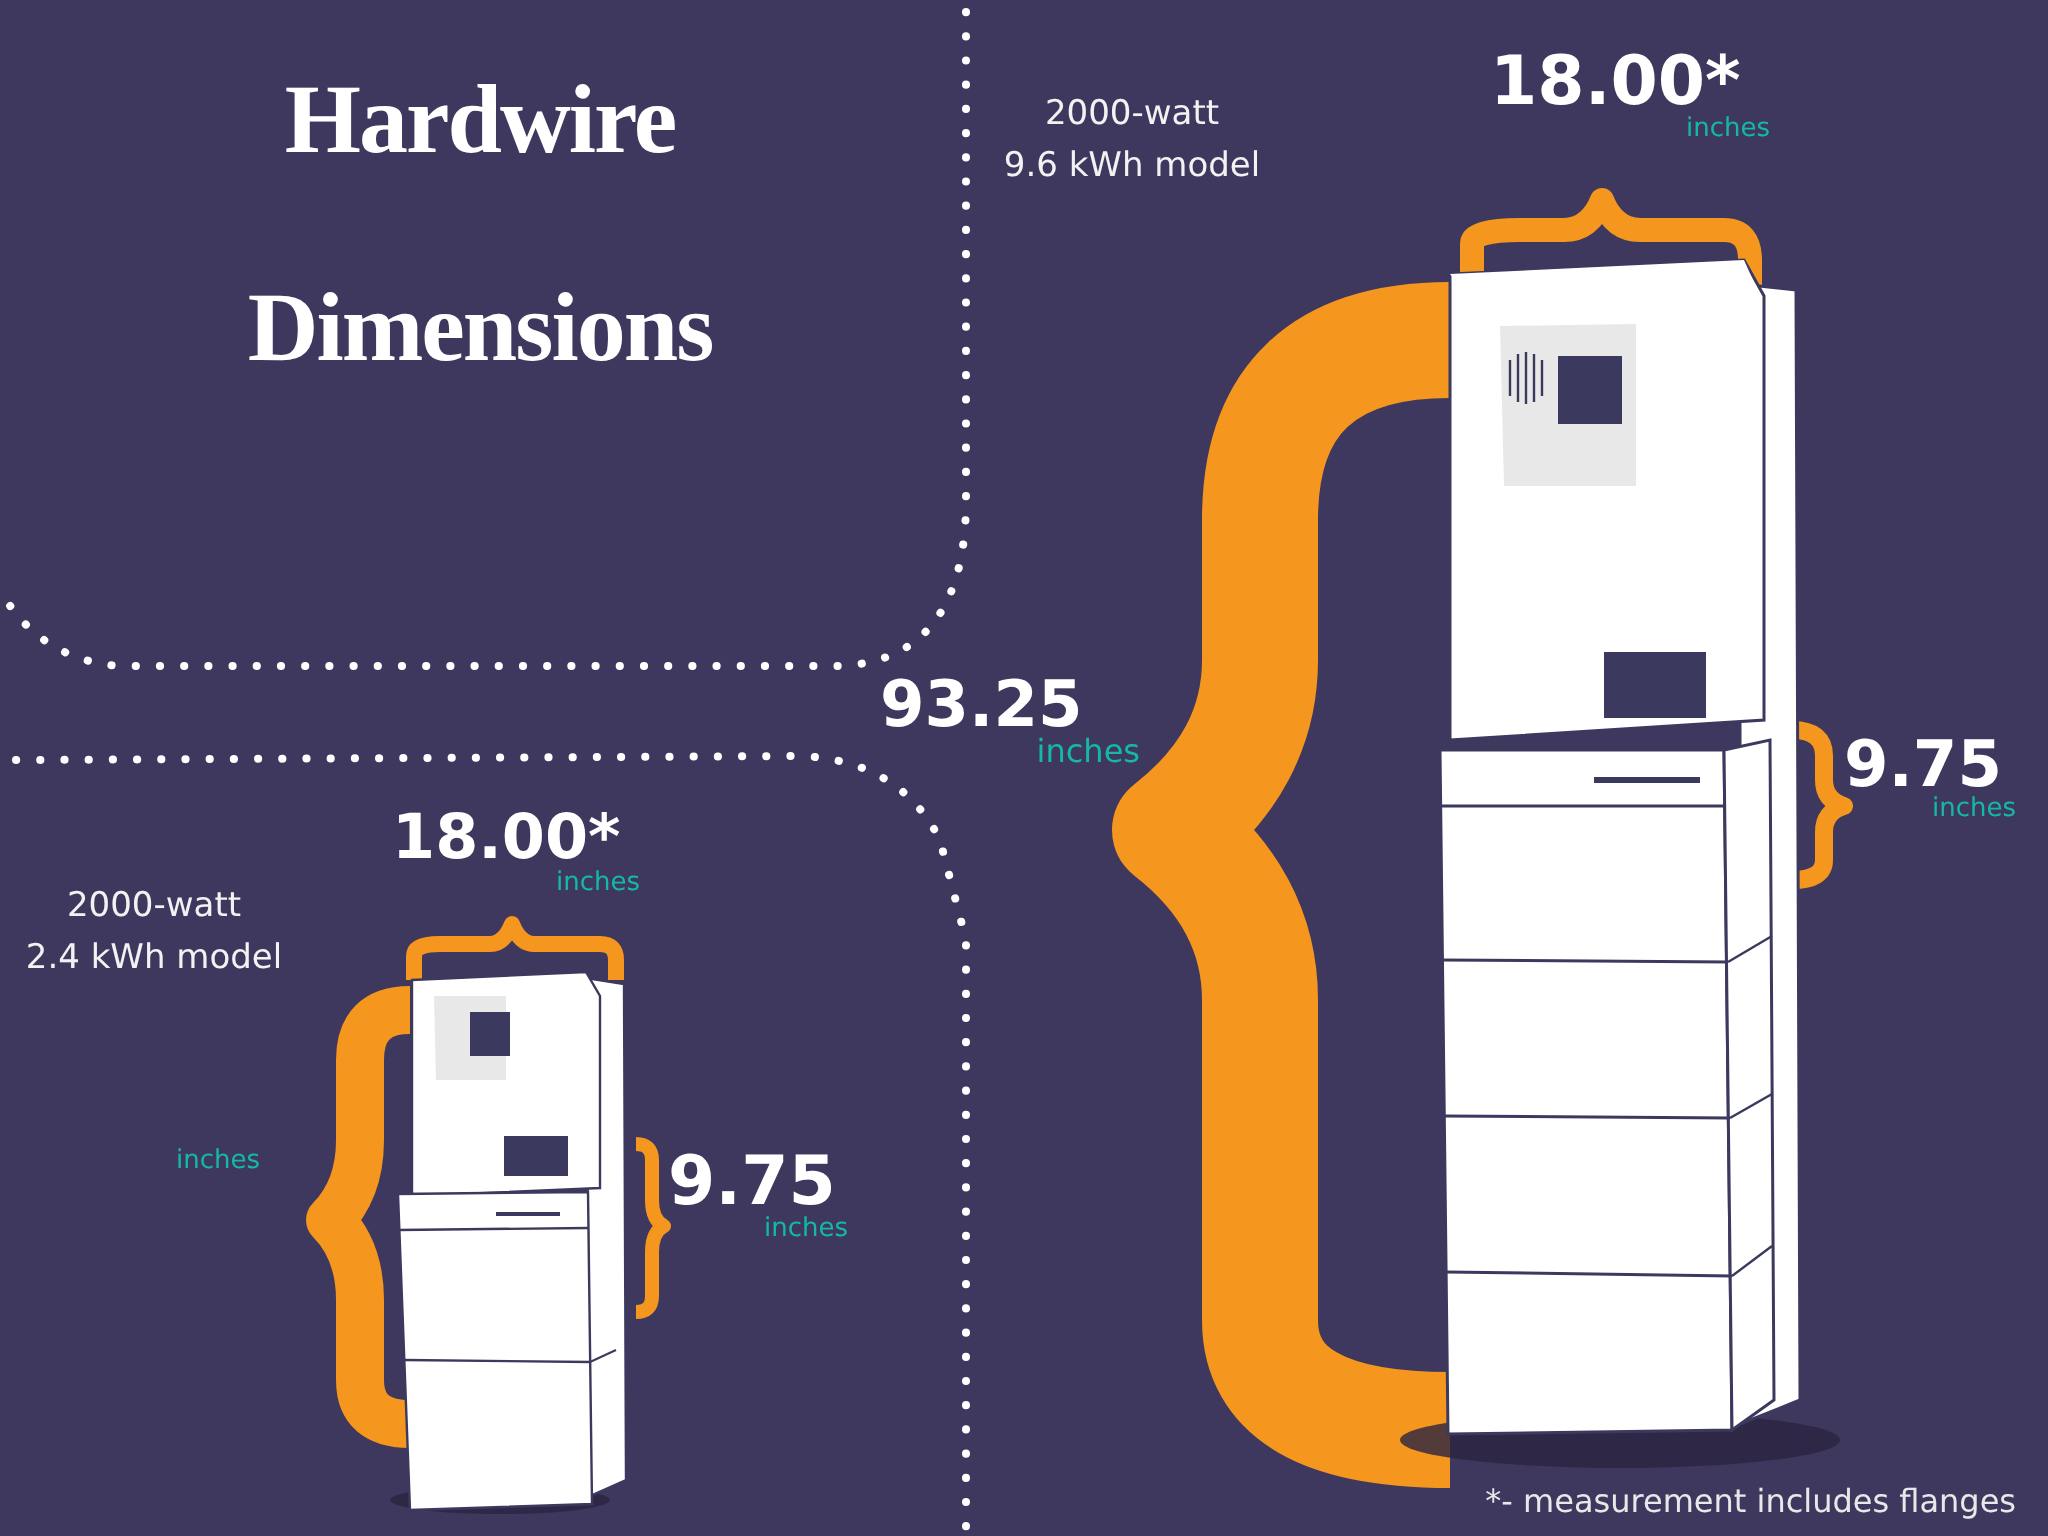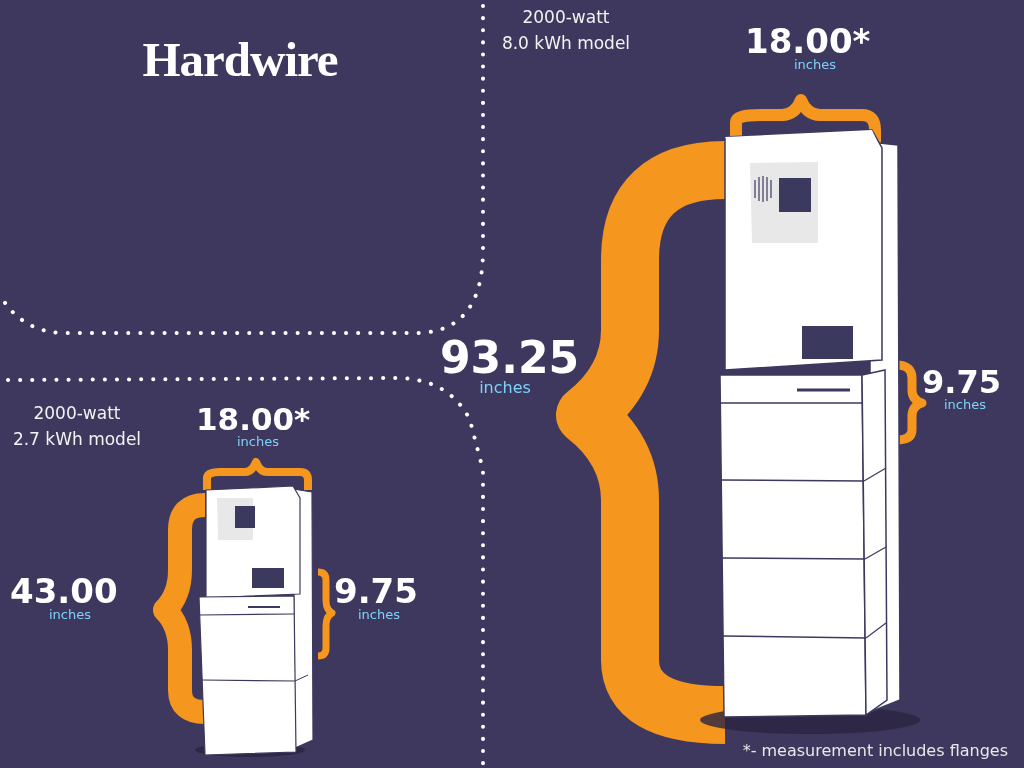--- a/index.html
+++ b/index.html
@@ -1,23 +1,23 @@
 <!DOCTYPE html>
 <html><head>
 <meta charset="utf-8">
 <style>
   html, body { margin:0; padding:0; }
   body { width:1024px; height:768px; overflow:hidden; background:#3f385e; position:relative;
          font-family:"DejaVu Sans", sans-serif; color:#fff; }
   .abs { position:absolute; }
   .title { left:0; width:480px; top:8px; text-align:center; font-weight:bold; font-size:49px;
            line-height:104px; letter-spacing:-1px; font-family:Liberation Serif, serif; }
-  .model { font-size:17px; line-height:26px; color:#f2f2f2; text-align:center; }
+  .model { font-size:17px; line-height:26px; color:#f2f2f2; text-align:center;margin-top:40px; }
   .dim-val { font-weight:bold; color:#fff; text-align:left; line-height:1; }
-  .dim-unit { font-size:13px; color:#7dd3fc; text-align:center; line-height:1; }
+  .dim-unit { font-size:13px; color:#14b8a6; text-align:right; line-height:1; }
   .footnote { right:16px; bottom:8px; font-size:16px; color:#e8e8e8; }
   svg { position:absolute; left:0; top:0; }
 </style>
 </head>
 <body>
 
 <svg width="1024" height="768">
 
   <g fill="none" stroke="#ffffff" stroke-width="4" stroke-linecap="round" stroke-dasharray="0.1 12">
     <path d="M483 6 L483 250 Q483 330 420 333 L60 333 Q20 330 0 295"></path>
@@ -69,49 +69,49 @@
   <rect x="252" y="568" width="32" height="20" fill="#3b3a5e"></rect>
   <polygon points="199,597 294,596 296,752 205,755" fill="#ffffff" stroke="#3b3a5e" stroke-width="1.2"></polygon>
   <line x1="199" y1="615" x2="294" y2="614" stroke="#3b3a5e" stroke-width="1.2"></line>
   <line x1="248" y1="607" x2="280" y2="607" stroke="#3b3a5e" stroke-width="2"></line>
   <line x1="202" y1="680" x2="295" y2="681" stroke="#3b3a5e" stroke-width="1.2"></line>
   <line x1="295" y1="681" x2="308" y2="675" stroke="#3b3a5e" stroke-width="1"></line>
 </svg>
 
 <div class="abs title">
   <div>Hardwire</div>
+  <div>Dimensions</div>
 </div>
 
 <div class="abs model" style="left:490px; top:4px; width:152px;">
   <div>2000-watt</div>
-  <div>8.0 kWh model</div>
+  <div>9.6 kWh model</div>
 </div>
 <div class="abs" style="left:745px; top:24px; width:140px;">
   <div class="dim-val" style="font-size:34px;">18.00*</div>
   <div class="dim-unit">inches</div>
 </div>
 <div class="abs" style="left:440px; top:336px; width:130px;">
-  <div class="dim-val" style="font-size:44px;">93.25</div>
+  <div class="dim-val" style="font-size:32px;">93.25</div>
   <div class="dim-unit" style="font-size:16px;">inches</div>
 </div>
 <div class="abs" style="left:922px; top:366px; width:86px;">
   <div class="dim-val" style="font-size:32px;">9.75</div>
   <div class="dim-unit">inches</div>
 </div>
 
 <div class="abs model" style="left:0px; top:400px; width:154px;">
   <div>2000-watt</div>
-  <div>2.7 kWh model</div>
+  <div>2.4 kWh model</div>
 </div>
 <div class="abs" style="left:196px; top:404px; width:124px;">
   <div class="dim-val" style="font-size:31px;">18.00*</div>
   <div class="dim-unit">inches</div>
 </div>
 <div class="abs" style="left:10px; top:574px; width:120px;">
-  <div class="dim-val" style="font-size:34px;">43.00</div>
   <div class="dim-unit">inches</div>
 </div>
 <div class="abs" style="left:334px; top:574px; width:90px;">
   <div class="dim-val" style="font-size:34px;">9.75</div>
   <div class="dim-unit">inches</div>
 </div>
 
 <div class="abs footnote">*- measurement includes flanges</div>
 
 </body></html>

